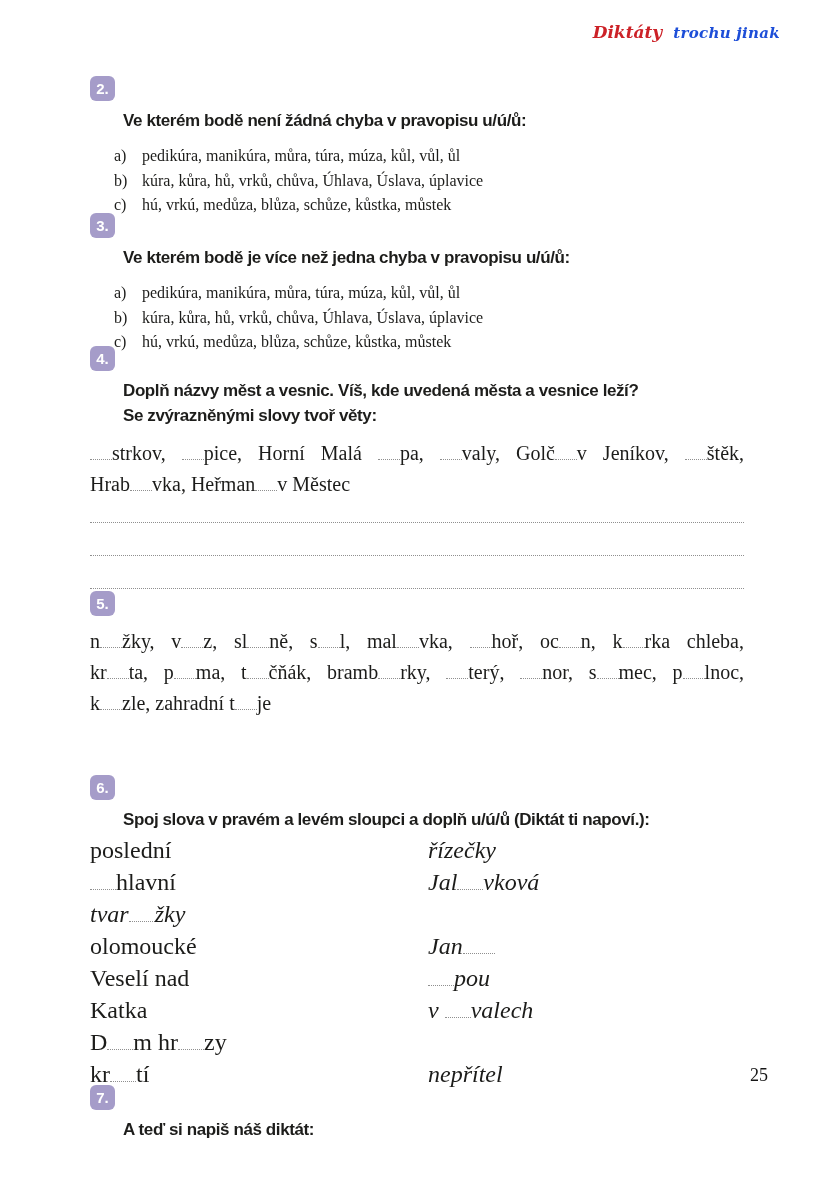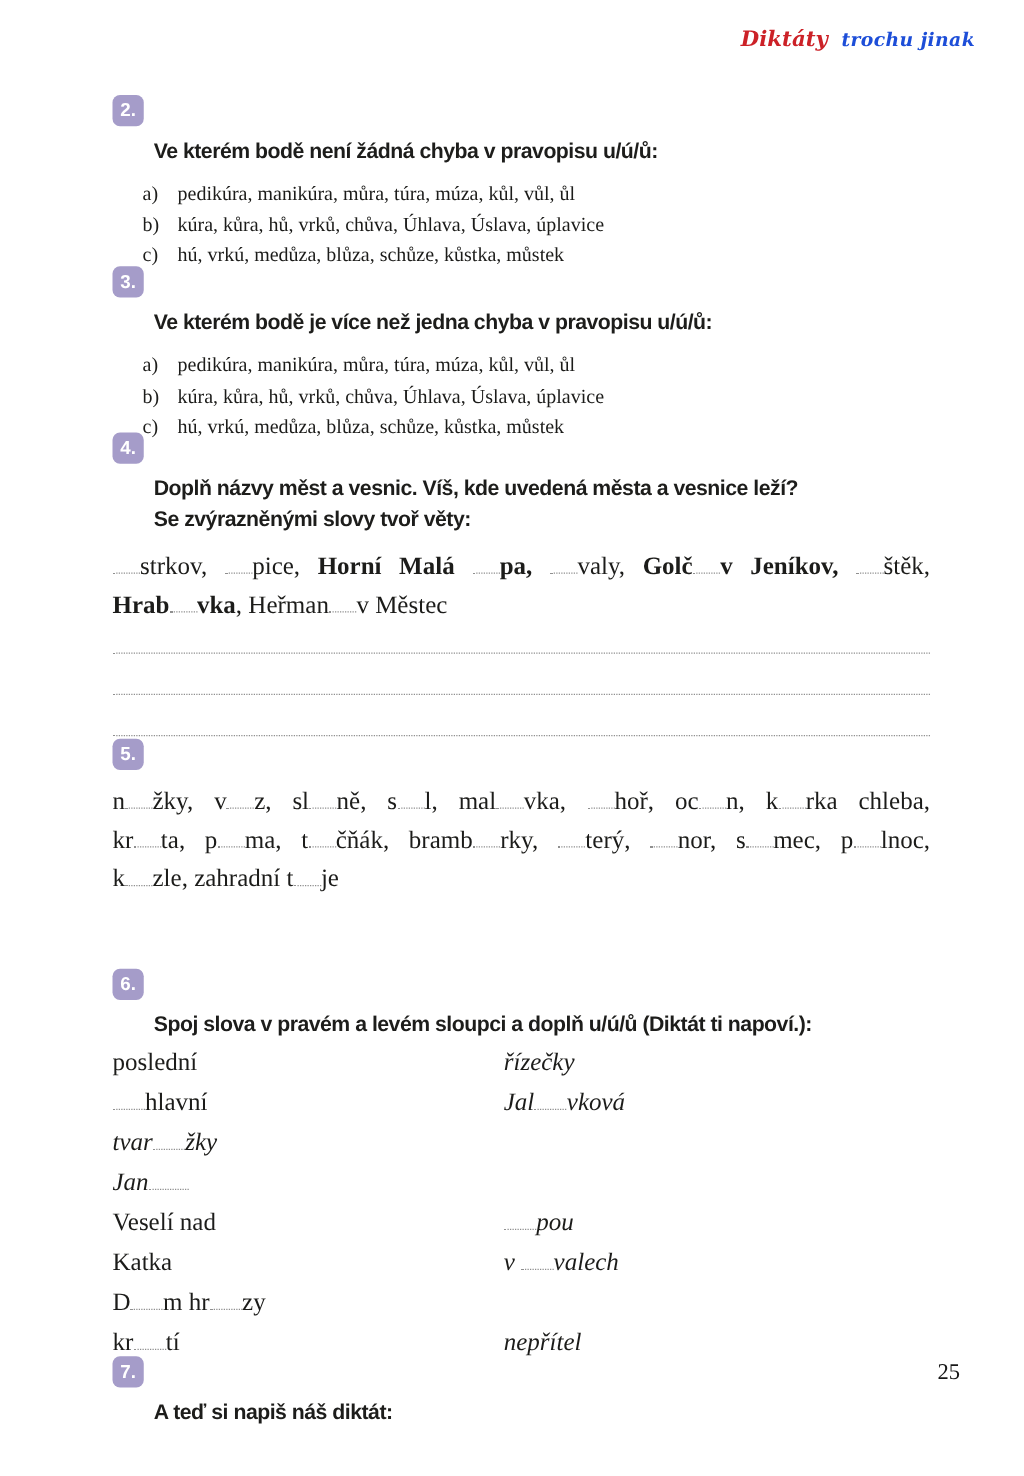--- a/index.html
+++ b/index.html
@@ -40,36 +40,36 @@
     letter-spacing:-0.4px;color:#1d1d1b;white-space:nowrap;margin-top:32px;
   }
   
   .options{margin-top:11px;}
   .option{line-height:24.5px;font-size:16px;margin-left:24px;}
   .option .lbl{display:inline-block;width:28px;}
   
   .fill{margin-top:10px;}
   .fill .line{line-height:31px;font-size:20px;}
   .line.justify{text-align:justify;text-align-last:justify;}
-  .bold{font-weight:700;}
+  .bold{font-weight:400;}
   .blank{
     display:inline-block;width:22px;height:0;
     border-bottom:1px dotted var(--dot);
   }
   
   .write-lines{margin-top:0;}
   .write-line{height:32px;border-bottom:1px dotted var(--dot);}
   .write-line:first-child{height:22px;}
   
   .cols{margin-top:2px;}
-  .mrow{display:flex;line-height:32px;font-size:20px;}
+  .mrow{display:flex;line-height:32px;font-size:24px;gap:25px;}
   .cell-l{width:313px;flex:0 0 auto;}
   .cell-r{flex:1 1 auto;font-style:italic;}
   
-  .page-number{position:absolute;top:1087px;right:51px;font-size:18px;color:#161616;}
+  .page-number{position:absolute;top:1065px;right:51px;font-size:18px;color:#161616;}
 </style>
 </head>
 <body>
 
 <div class="page">
 
   <div class="header">
     <span class="header-red">Diktáty</span>
     <span class="header-script">trochu jinak</span>
   </div>
@@ -142,20 +142,21 @@
             <div class="cell-r"><span>řízečky</span></div>
           </div>
           <div class="mrow">
             <div class="cell-l"><span class="blank" style="width: 26px;"></span><span>hlavní</span></div>
             <div class="cell-r"><span>Jal</span><span class="blank" style="width: 26px;"></span><span>vková</span></div>
           </div>
           <div class="mrow">
             <div class="cell-r"><span>tvar</span><span class="blank" style="width: 26px;"></span><span>žky</span></div>
           </div>
           <div class="mrow">
+            <div class="cell-l"><span>olomoucké</span></div>
             <div class="cell-r"><span>Jan</span><span class="blank" style="width: 32px;"></span></div>
           </div>
           <div class="mrow">
             <div class="cell-l"><span>Veselí nad</span></div>
             <div class="cell-r"><span class="blank" style="width: 26px;"></span><span>pou</span></div>
           </div>
           <div class="mrow">
             <div class="cell-l"><span>Katka</span></div>
             <div class="cell-r"><span>v </span><span class="blank" style="width: 26px;"></span><span>valech</span></div>
           </div>

